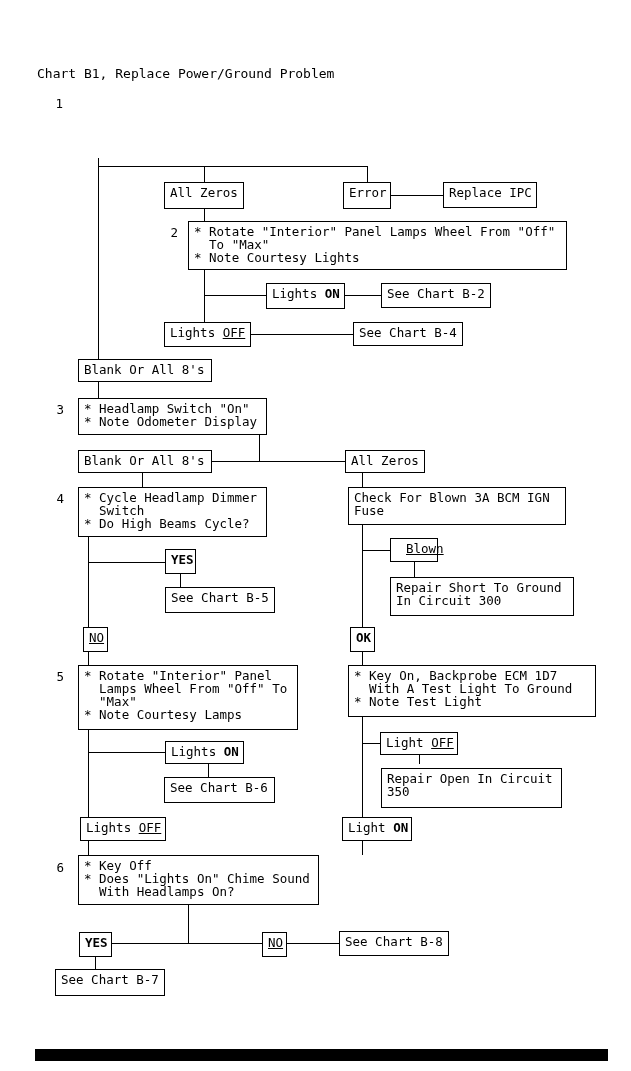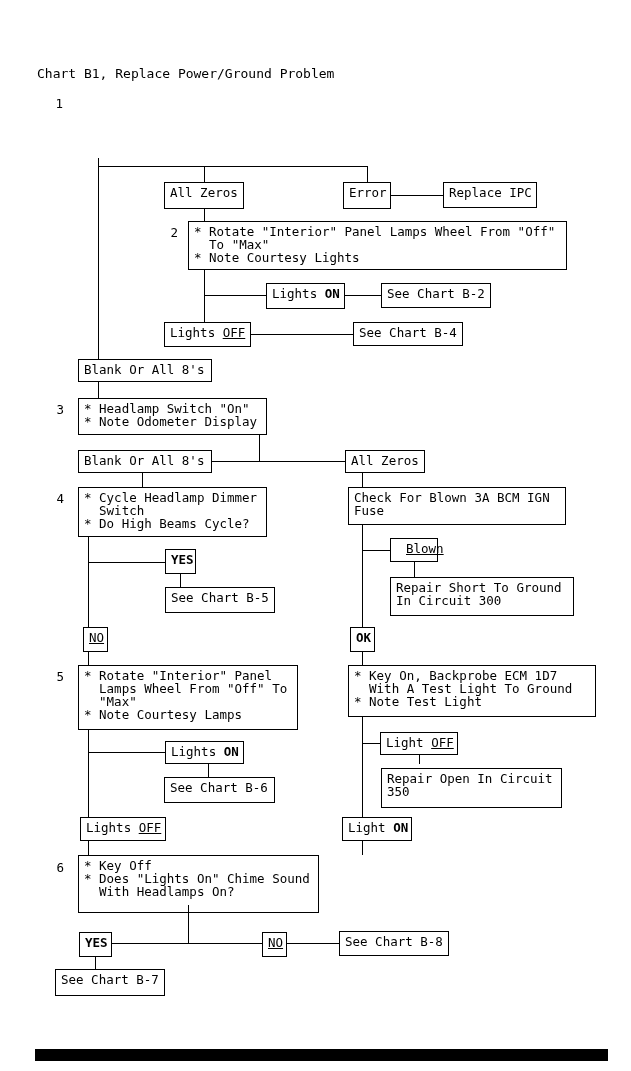--- a/index.html
+++ b/index.html
@@ -33,21 +33,21 @@
 * Note Courtesy Lights</div>
   <div class="box" style="left:78px;top:398px;width:189px;height:37px;">* Headlamp Switch "On"
 * Note Odometer Display</div>
   <div class="box" style="left:78px;top:487px;width:189px;height:50px;">* Cycle Headlamp Dimmer
   Switch
 * Do High Beams Cycle?</div>
   <div class="box" style="left:78px;top:665px;width:220px;height:65px;">* Rotate "Interior" Panel
   Lamps Wheel From "Off" To
   "Max"
 * Note Courtesy Lamps</div>
-  <div class="box" style="left:78px;top:855px;width:241px;height:58px;">* Key Off
+  <div class="box" style="left:78px;top:855px;width:241px;height:50px;">* Key Off
 * Does "Lights On" Chime Sound
   With Headlamps On?</div>
 
   <div class="box" style="left:164px;top:182px;width:80px;height:27px;">All Zeros</div>
   <div class="box" style="left:343px;top:182px;width:48px;height:27px;">Error</div>
   <div class="box" style="left:443px;top:182px;width:94px;height:26px;">Replace IPC</div>
 
   <div class="box" style="left:266px;top:283px;width:79px;height:26px;"><span>Lights </span><span class="b">ON</span></div>
   <div class="box" style="left:381px;top:283px;width:110px;height:25px;">See Chart B-2</div>
   <div class="box" style="left:164px;top:322px;width:87px;height:25px;"><span>Lights </span><span class="u">OFF</span></div>

